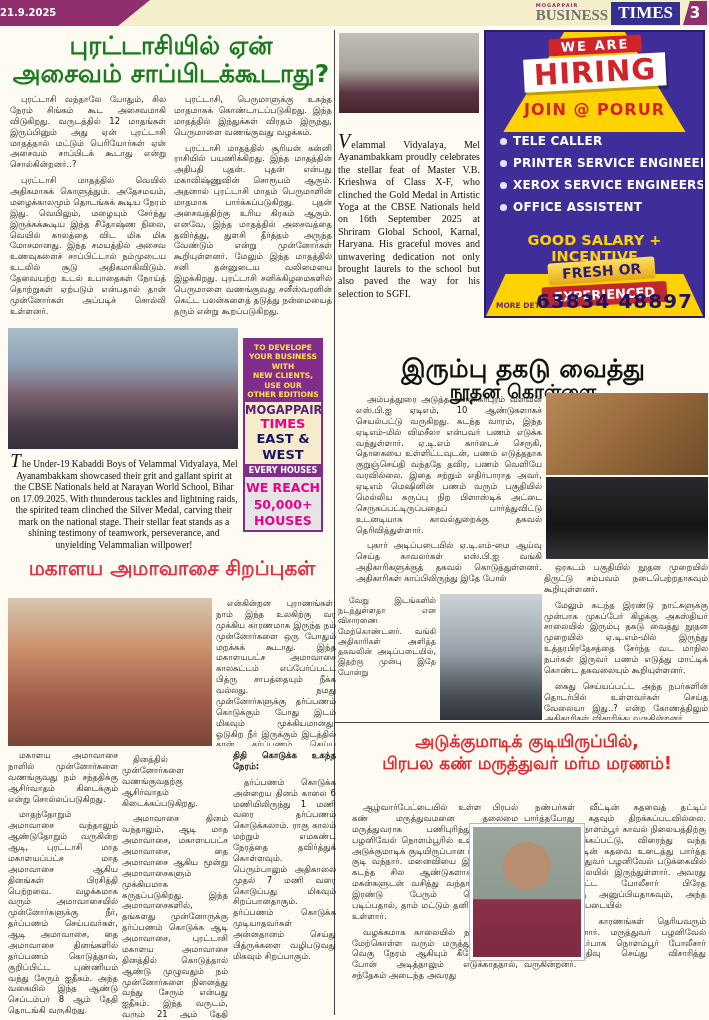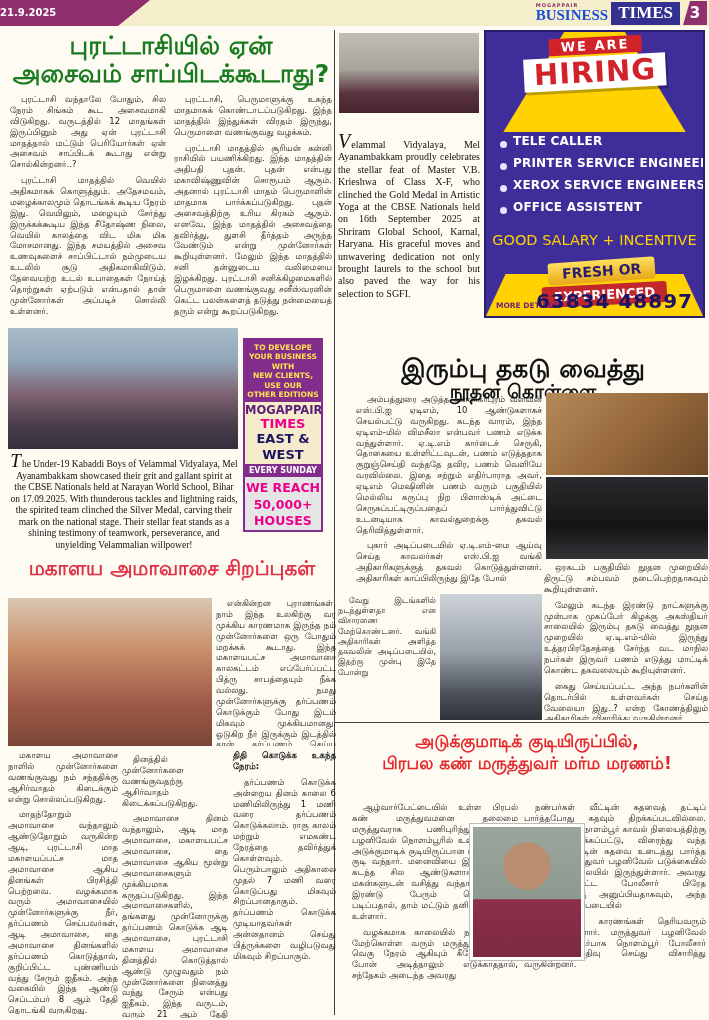--- a/index.html
+++ b/index.html
@@ -10,21 +10,21 @@
   .txt{font-size:8.5px;line-height:1.28;text-align:justify;color:#151515;overflow:hidden;}
   .txt p{margin:0 0 5px 0;text-indent:11px;}
   
   .header{left:0;top:0;width:709px;height:26px;background:#f4eecb;}
   .datebox{left:0;top:0;width:150px;height:26px;background:#8f2f6e;
            clip-path:polygon(0 0,150px 0,118px 100%,0 100%);}
   .date{color:#fff;font-size:10px;font-weight:bold;line-height:26px;}
   .mast{right:2px;top:0;height:26px;display:flex;align-items:center;gap:3px;}
   .mast-biz{display:flex;flex-direction:column;align-items:flex-start;line-height:1;}
   .mast-top{font-size:5px;font-weight:bold;color:#8f2f6e;letter-spacing:1px;}
-  .mast-main{font-family:"Liberation Serif",serif;font-size:15px;font-weight:bold;color:#1d4ed8;}
+  .mast-main{font-family:"Liberation Serif",serif;font-size:15px;font-weight:bold;color:#737373;}
   .mast-times{background:#33308f;color:#fff;font-family:"Liberation Serif",serif;
               font-weight:bold;font-size:17px;padding:1px 7px 2px 7px;}
   .pagenum{background:#8f2f6e;color:#fff;font-weight:bold;font-size:15px;width:24px;height:24px;
            display:flex;align-items:center;justify-content:center;clip-path:polygon(7px 0,100% 0,100% 100%,0 100%);}
   
   .vrule{width:1px;background:#444;}
   .hrule{height:1px;background:#444;}
   
   .green-head{color:#1a7a1f;font-weight:bold;text-align:center;line-height:1.12;}
   .black-head{color:#111;font-weight:bold;text-align:center;line-height:1.05;}
@@ -43,25 +43,25 @@
   .hire-wedge-bot{position:absolute;left:0;bottom:0;width:100%;height:42px;background:#ffd200;
                   clip-path:polygon(9% 0,91% 0,100% 100%,0 100%);}
   .weare{position:absolute;left:50%;top:5px;transform:translateX(-50%) rotate(-3deg);background:#d2232a;
          color:#fff;font-weight:bold;font-size:13px;padding:1px 12px;border-radius:2px;letter-spacing:2px;}
   .hiring{position:absolute;left:50%;top:24px;transform:translateX(-50%) rotate(-3deg);background:#fff;
           color:#d2232a;font-weight:bold;font-size:29px;line-height:1;padding:2px 10px;letter-spacing:1px;
           box-shadow:2px 3px 0 rgba(0,0,0,0.25);}
   .joinporur{position:absolute;left:0;top:68px;width:100%;text-align:center;color:#d2232a;
              font-weight:bold;font-size:16px;letter-spacing:1px;}
   .roles{position:absolute;left:14px;top:102px;width:195px;}
-  .role{display:flex;align-items:flex-end;gap:6px;color:#fff;font-weight:bold;font-size:12px;
+  .role{display:flex;align-items:center;gap:6px;color:#fff;font-weight:bold;font-size:12px;
         letter-spacing:0.2px;margin-bottom:8px;white-space:nowrap;}
   .dot{width:7px;height:7px;border-radius:50%;background:#e8e4ff;flex:0 0 auto;}
   .salary{position:absolute;left:0;top:200px;width:100%;text-align:center;color:#ffd200;
-          font-weight:normal;font-size:14.5px;}
+          font-weight:bold;font-size:14.5px;}
   .ribbon-y{position:absolute;left:62px;top:228px;transform:rotate(-4deg);background:linear-gradient(180deg,#ffdf5e,#e8a818);
             color:#2a1d6e;font-weight:bold;font-size:14px;padding:3px 14px;border-radius:3px;}
   .ribbon-r{position:absolute;left:56px;top:252px;transform:rotate(-3deg);background:#c1272d;
             color:#fff;font-weight:bold;font-size:13px;padding:3px 12px;border-radius:3px;}
   .more{position:absolute;left:10px;bottom:6px;color:#6b1f7c;font-weight:bold;font-size:7.5px;}
   .hirephone{position:absolute;right:10px;bottom:3px;color:#1b1464;font-weight:bold;font-size:20px;letter-spacing:1px;}
   
   .promo{left:243px;top:338px;width:80px;height:194px;border:2px solid #822c8b;box-sizing:border-box;
          background:#fff;display:flex;flex-direction:column;text-align:center;overflow:hidden;}
   .promo-s1{background:#822c8b;color:#ffe14d;font-weight:bold;font-size:7.5px;line-height:1.25;padding:3px 1px;}
@@ -119,20 +119,21 @@
   </div>
 
   <div class="ph p-yoga" style="left:339px;top:33px;width:140px;height:80px;"></div>
   <div class="abs yoga-body dropcap" style="left:338px;top:133px;width:142px;height:176px;overflow:hidden;">Velammal Vidyalaya, Mel Ayanambakkam proudly celebrates the stellar feat of Master V.B. Krieshwa of Class X-F, who clinched the Gold Medal in Artistic Yoga at the CBSE Nationals held on 16th September 2025 at Shriram Global School, Karnal, Haryana. His graceful moves and unwavering dedication not only brought laurels to the school but also paved the way for his selection to SGFI.</div>
 
   <div class="abs hire">
     <div class="hire-wedge-top"></div>
     <div class="hire-wedge-bot"></div>
     <div class="weare">WE ARE</div>
     <div class="hiring">HIRING</div>
+    <div class="joinporur">JOIN @ PORUR</div>
     <div class="roles">
       <div class="role">
           <span class="dot"></span>
           <span>TELE CALLER</span>
         </div>
       <div class="role">
           <span class="dot"></span>
           <span>PRINTER SERVICE ENGINEERS</span>
         </div>
       <div class="role">
@@ -161,21 +162,21 @@
       <div>WITH</div>
       <div>NEW CLIENTS,</div>
       <div>USE OUR</div>
       <div>OTHER EDITIONS</div>
     </div>
     <div class="promo-s2">
       <div class="promo-b1">MOGAPPAIR</div>
       <div class="promo-b2">TIMES</div>
       <div class="promo-ew">EAST &amp; WEST</div>
     </div>
-    <div class="promo-band">EVERY SUNDAY</div>
+    <div class="promo-band">EVERY HOUSES</div>
     <div class="promo-s3">
       <div>WE REACH</div>
       <div>50,000+</div>
       <div>HOUSES</div>
     </div>
     <div class="promo-s4">95000 98525</div>
   </div>
 
   <div class="abs" style="left:338px;top:331px;width:370px;">
     <div class="black-head" style="font-size:25px;margin-top:25px;">இரும்பு தகடு வைத்து</div>

